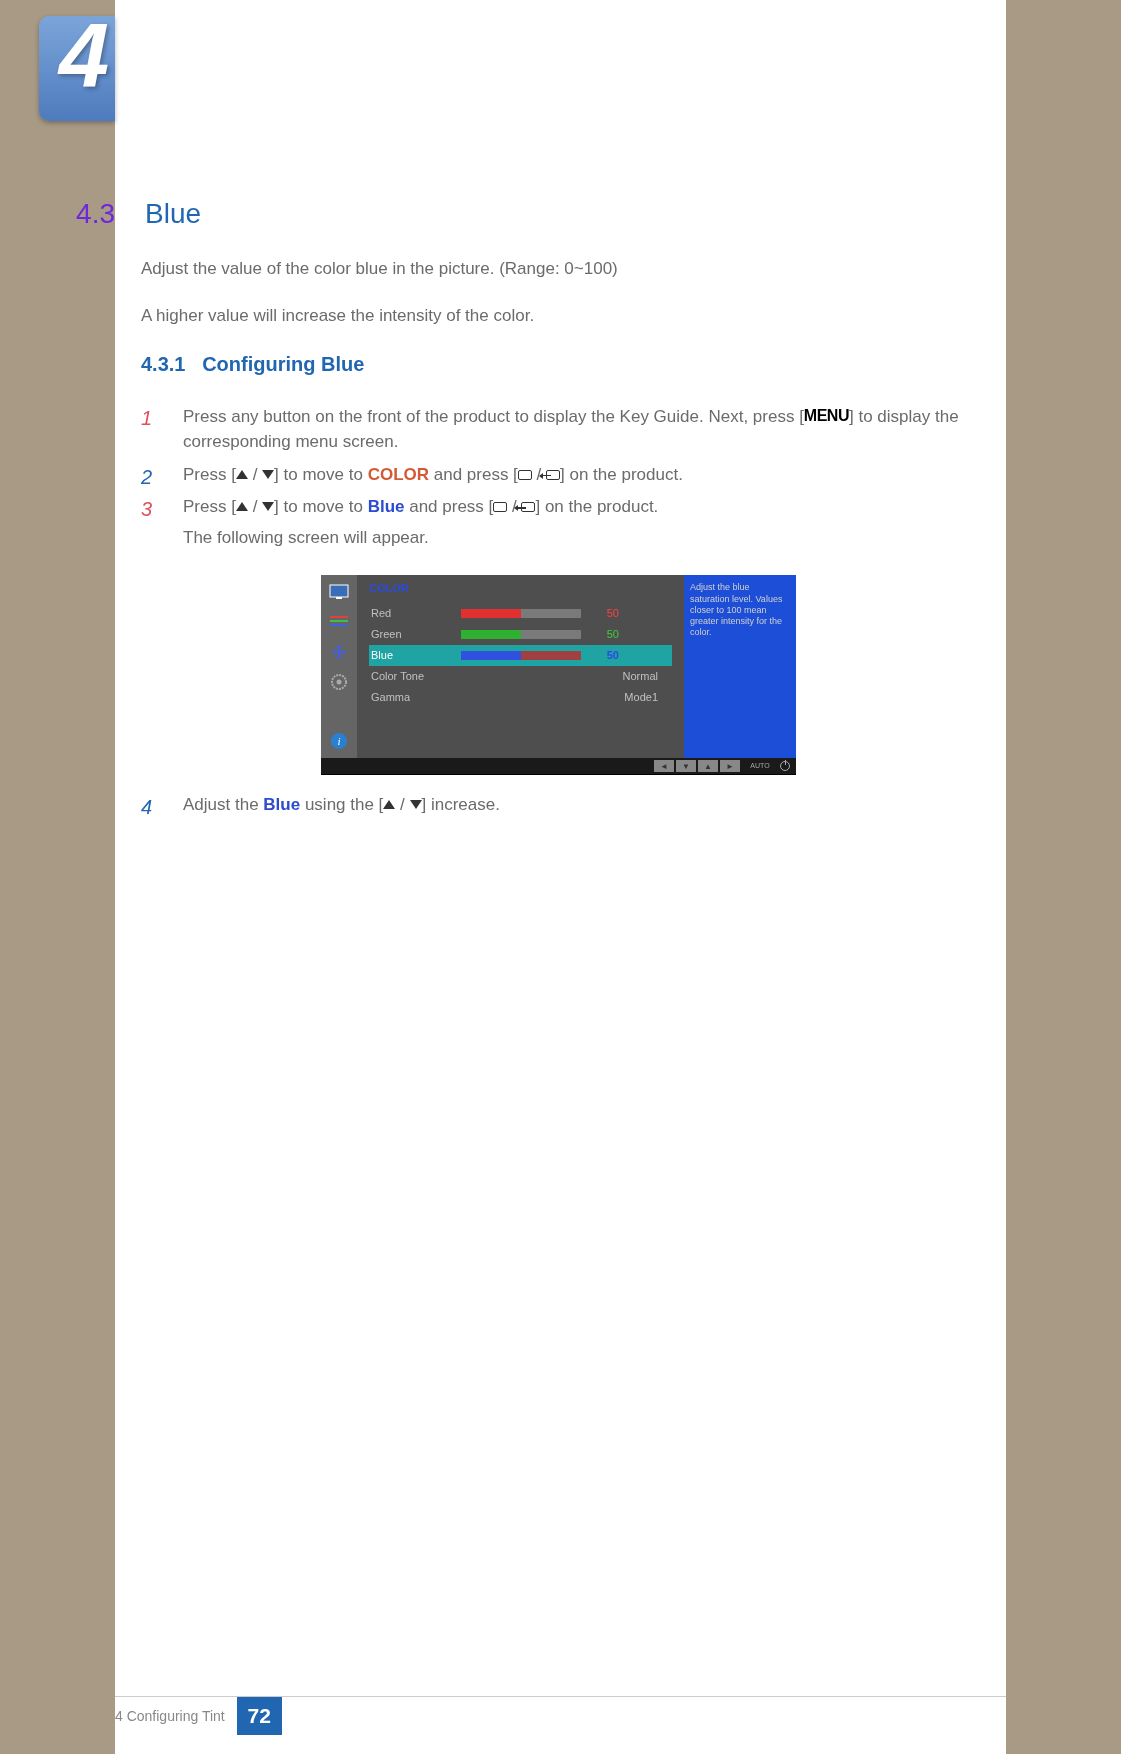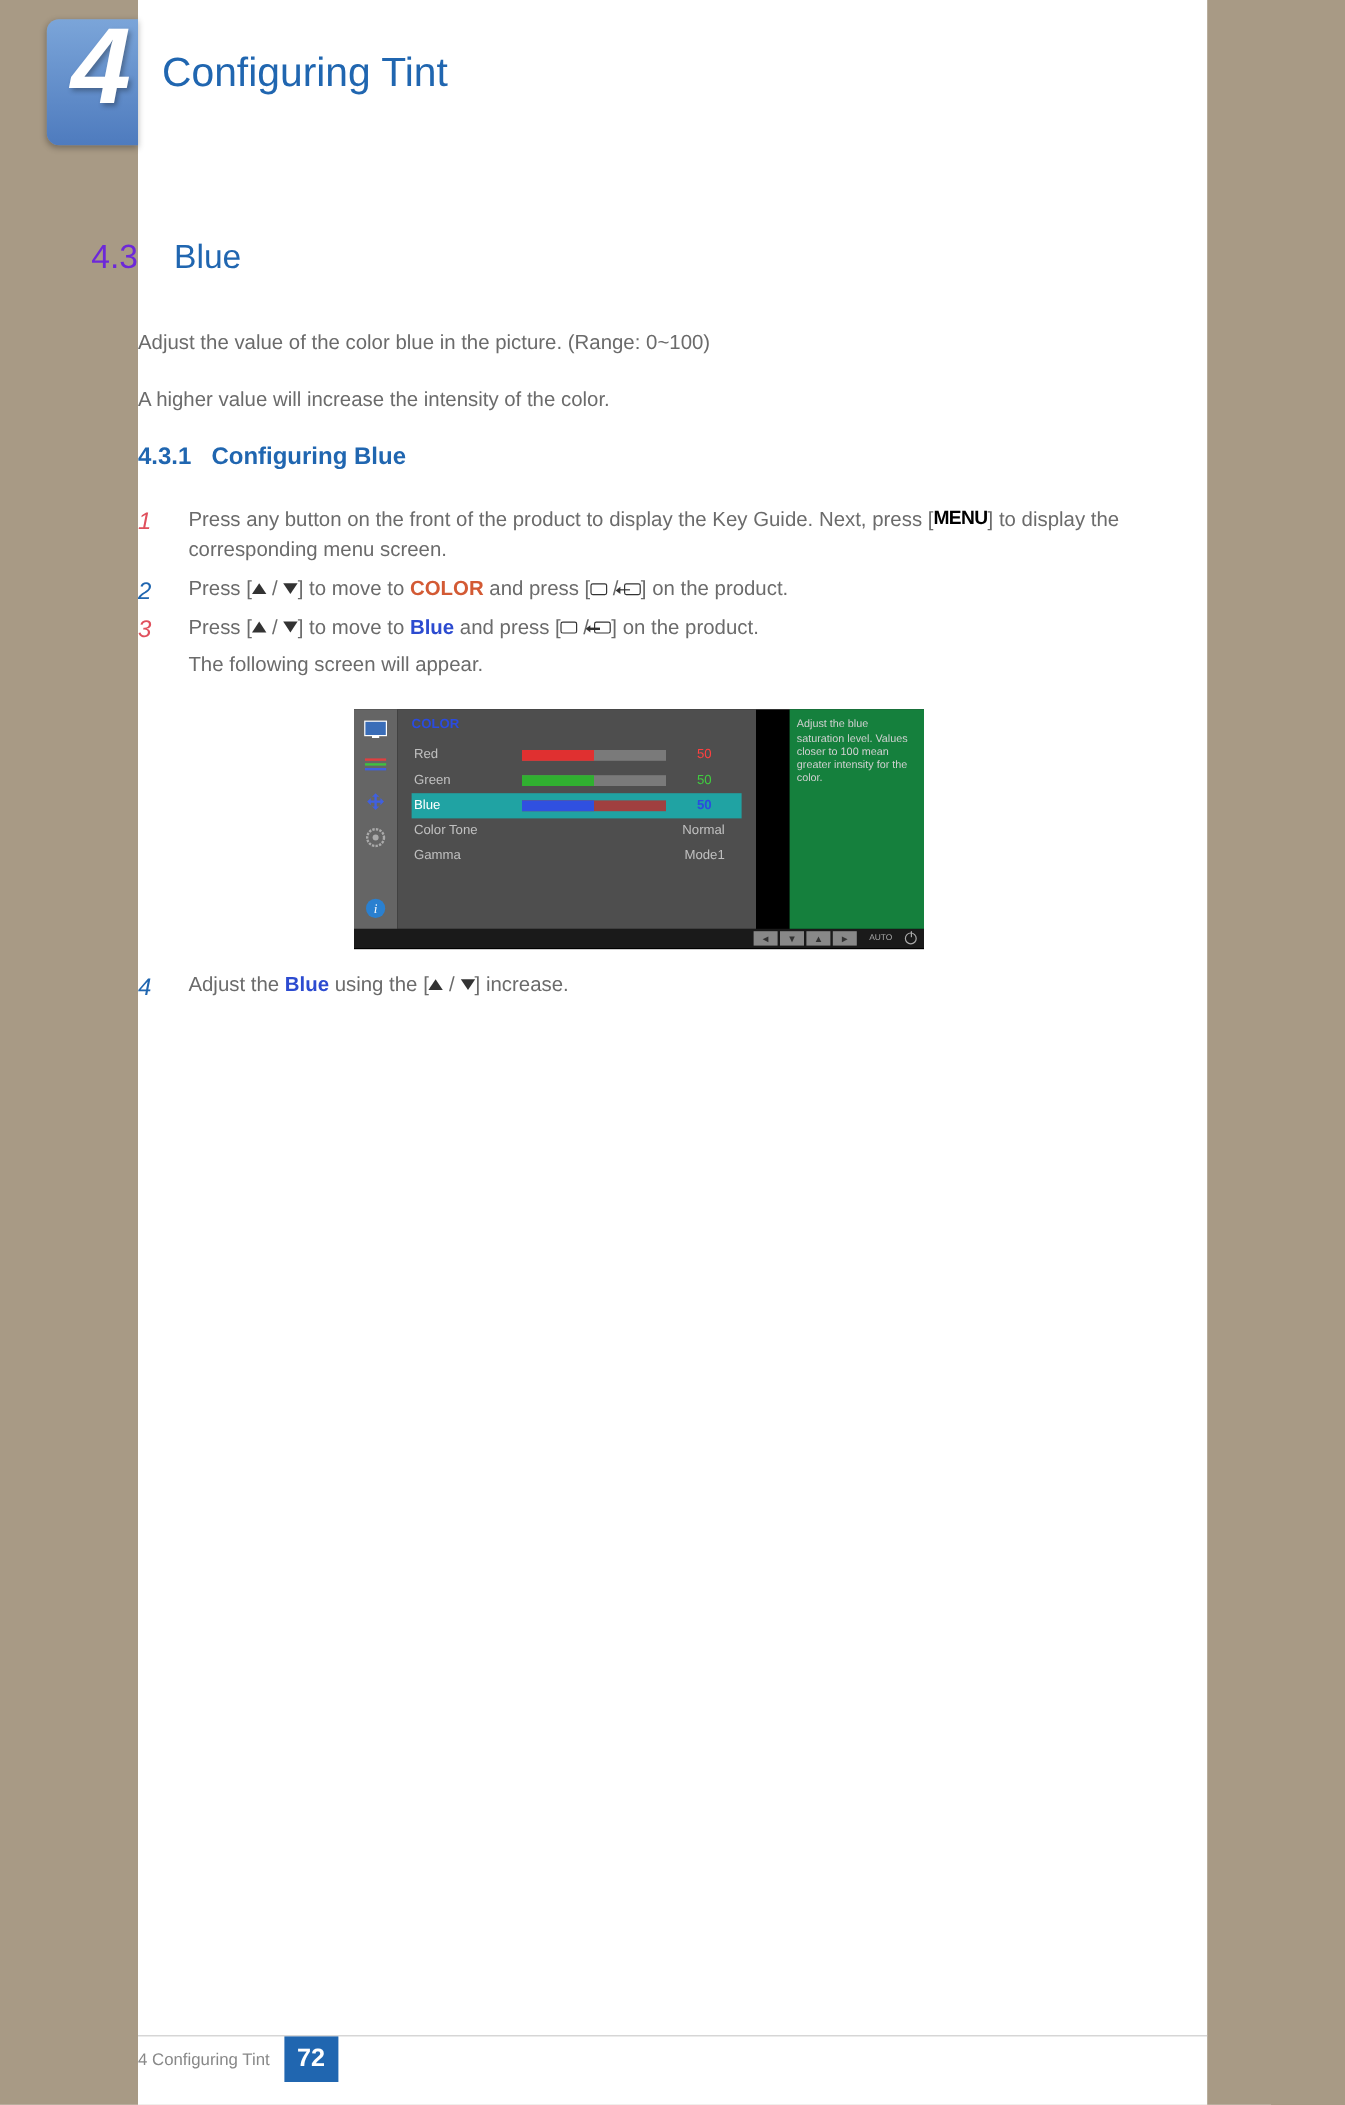--- a/index.html
+++ b/index.html
@@ -60,25 +60,26 @@
       text-align: right;
     }
     .section-title {
       font-size: 28px;
       color: #2066B0;
       margin-left: 30px;
     }
     .content {
       position: absolute;
       left: 0;
-      top: 274px;
+      top: 257px;
       width: 850px;
       color: #6b6b6b;
       font-size: 17px;
       line-height: 1.45;
+      padding-left: 26px;
     }
     .para { margin-bottom: 22px; }
     .subsection {
       color: #2066B0;
       font-size: 20px;
       font-weight: bold;
       margin-top: 8px;
       margin-bottom: 25px;
     }
     .steps { list-style: none; }
@@ -183,26 +184,25 @@
       justify-content: center;
     }
     .osd-menu {
       flex: 1;
       background: #4E4E4E;
       padding: 6px 12px;
       position: relative;
     }
     .osd-tip {
       width: 112px;
-      background: #15803d;
+      background: #1d4ed8;
       padding: 7px 6px;
       font-size: 9px;
       line-height: 1.25;
       color: #d0d0d0;
-      margin-left: 28px;
     }
     .osd-header {
       color: #2A4BE0;
       font-size: 11px;
       font-weight: bold;
       margin-bottom: 6px;
     }
     .osd-row {
       display: flex;
       align-items: center;
@@ -301,21 +301,20 @@
       justify-content: center;
       margin-right: 22px;
     }
   </style>
 </head>
 <body>
 
 <div class="page">
   <div class="chapter-tab"></div>
   <div class="chapter-num">4</div>
-  <div class="chapter-title">Configuring Tint</div>
 
   <div class="section-row">
     <span class="section-num">4.3</span><span class="section-title">Blue</span>
   </div>
 
   <div class="content">
     <p class="para">Adjust the value of the color blue in the picture. (Range: 0~100)</p>
     <p class="para">A higher value will increase the intensity of the color.</p>
 
     <div class="subsection">

